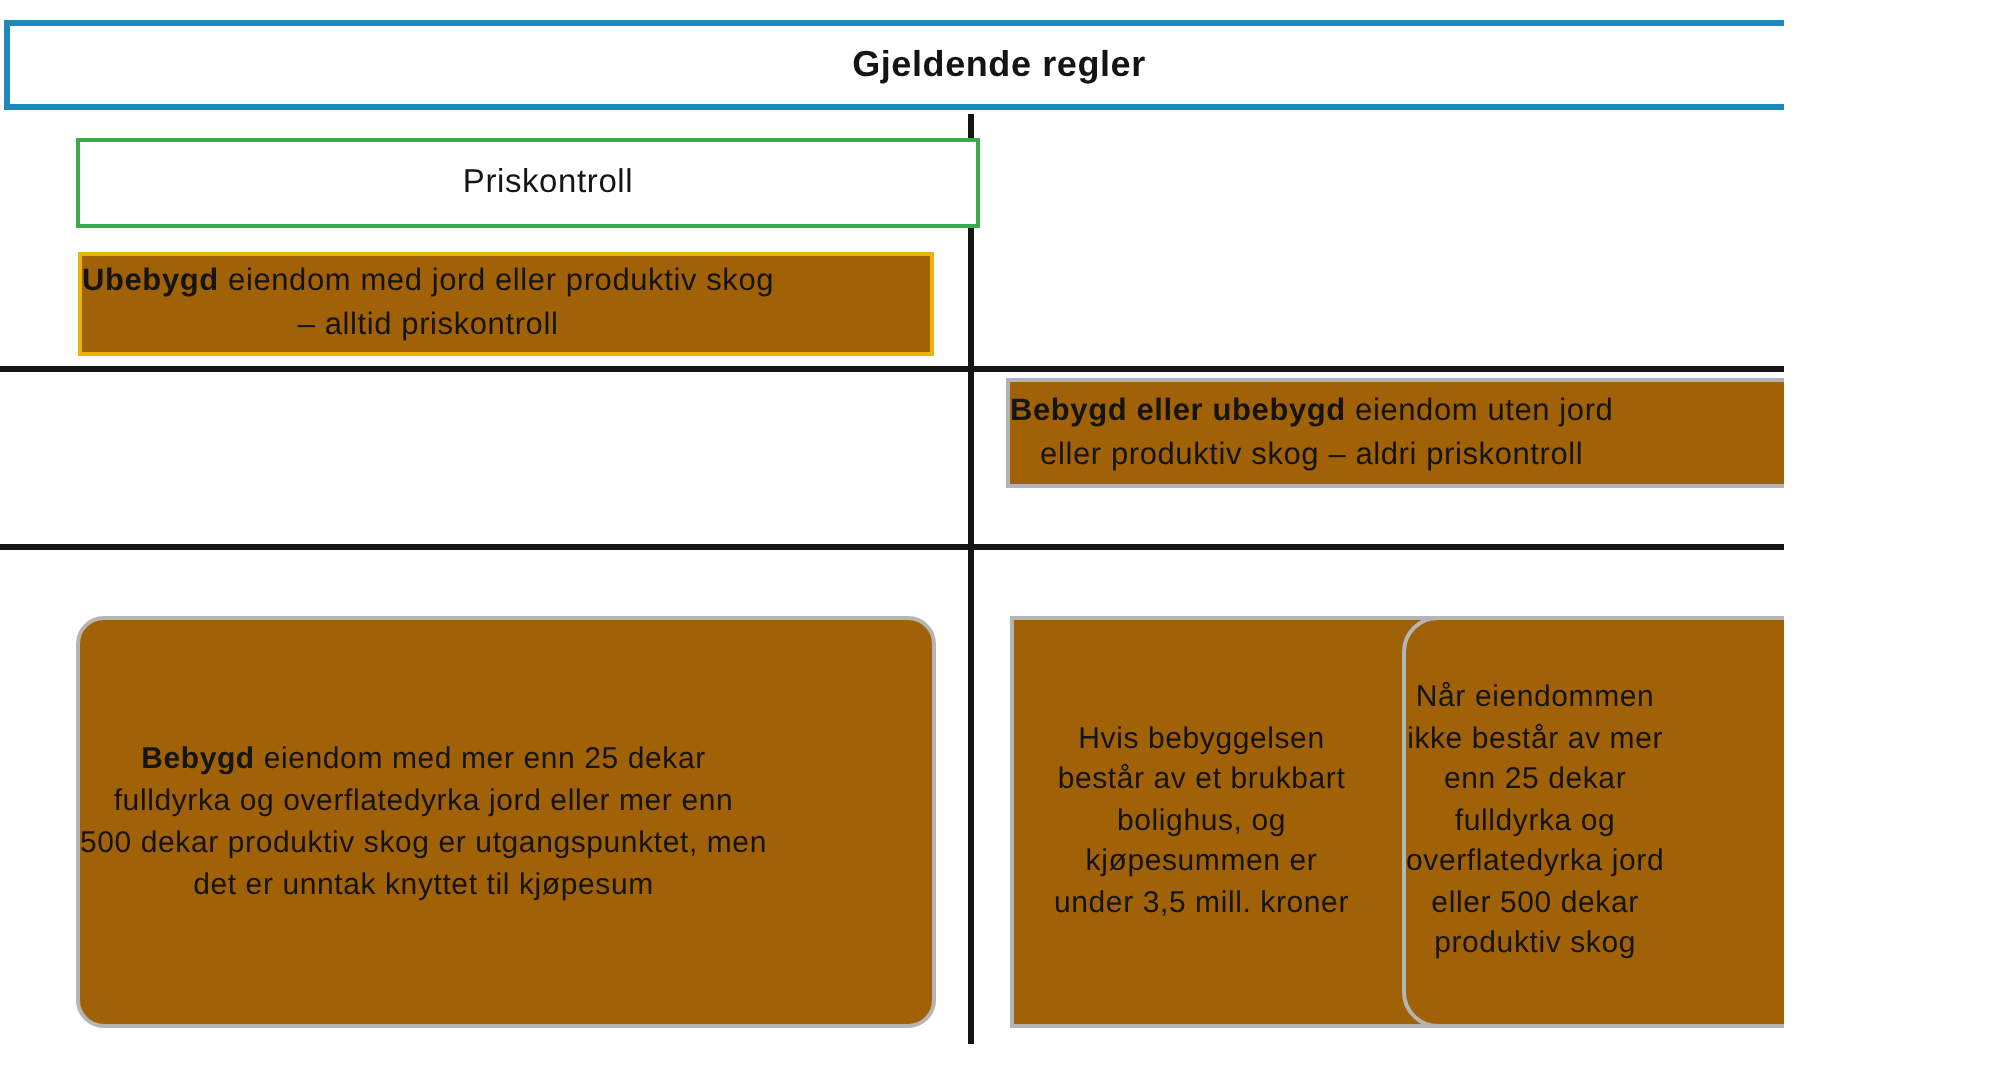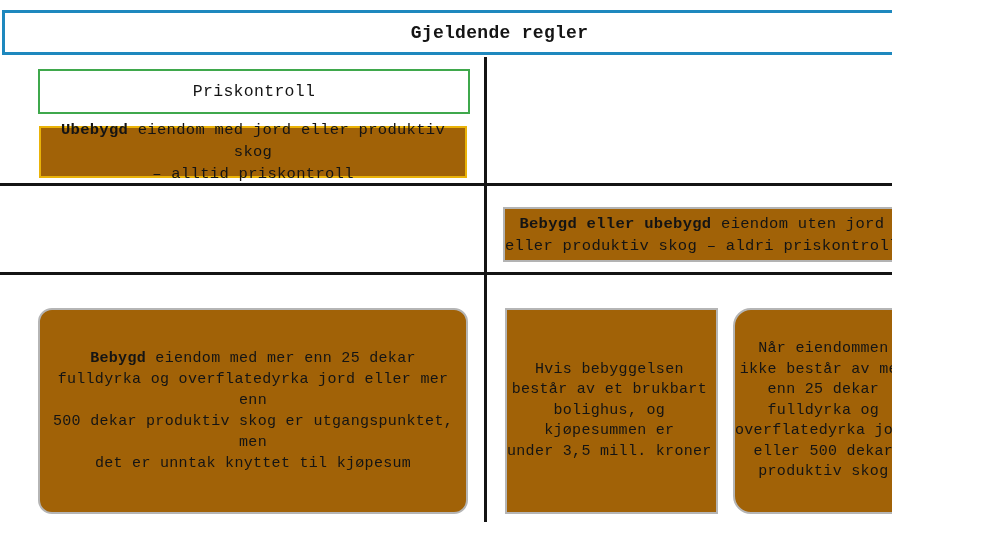--- a/index.html
+++ b/index.html
@@ -5,21 +5,21 @@
   html, body {
     margin: 0;
     padding: 0;
     background: #ffffff;
   }
   .canvas {
     position: relative;
     width: 892px;
     height: 538px;
     background: #ffffff;
-    font-family: Liberation Mono, monospace;
+    font-family: Liberation Sans, sans-serif;
     color: #1a1a1a;
     overflow: hidden;
   }
 
   
   .title-box {
     position: absolute;
     left: 2px; top: 10px;
     width: 989px; height: 39px;
     border: 3px solid #1E88BE;
@@ -53,21 +53,21 @@
   
   .header-box {
     position: absolute;
     top: 69px; height: 41px;
     border: 2px solid #3FA84C;
     background: #ffffff;
     display: flex;
     align-items: center;
     justify-content: center;
   }
-  .header-box.left  { left: 38px;  width: 428px; }
+  .header-box.left  { left: 38px;  width: 428px; padding-left: 20px; }
   .header-box.right { left: 503px; width: 436px; }
   .header-text {
     font-size: 16.5px;
     letter-spacing: 0.3px;
     color: #141414;
   }
 
   
   .info-box {
     position: absolute;
@@ -85,43 +85,43 @@
     letter-spacing: 0.3px;
     color: #141414;
   }
   .box-ubebygd {
     left: 39px; top: 126px;
     width: 428px; height: 52px;
   }
   .box-ubebygd .info-text { line-height: 22px; font-size: 15.5px; }
 
   .box-bebygd-ubebygd {
-    left: 503px; top: 207px;
+    left: 503px; top: 189px;
     width: 440px; height: 55px;
     border-color: #B3B3B3;
   }
   .box-bebygd-ubebygd .info-text { line-height: 22px; font-size: 15.5px; }
 
   .box-bebygd-main {
     left: 38px; top: 308px;
     width: 430px; height: 206px;
     border-color: #B5B5B5;
     border-radius: 14px;
   }
   .box-bebygd-main .info-text { line-height: 21px; }
 
   .box-unntak-bolighus {
     left: 505px; top: 308px;
     width: 213px; height: 206px;
     border-color: #B5B5B5;
   }
-  .box-unntak-bolighus .info-text { line-height: 20.5px; }
+  .box-unntak-bolighus .info-text { line-height: 20.5px; margin-left: 20px; }
 
   .box-unntak-areal {
-    left: 733px; top: 308px;
+    left: 701px; top: 308px;
     width: 210px; height: 206px;
     border-color: #B5B5B5;
     border-radius: 18px;
   }
   .box-unntak-areal .info-text { line-height: 20.5px; }
 </style>
 </head>
 <body>
 
 <div class="canvas">

